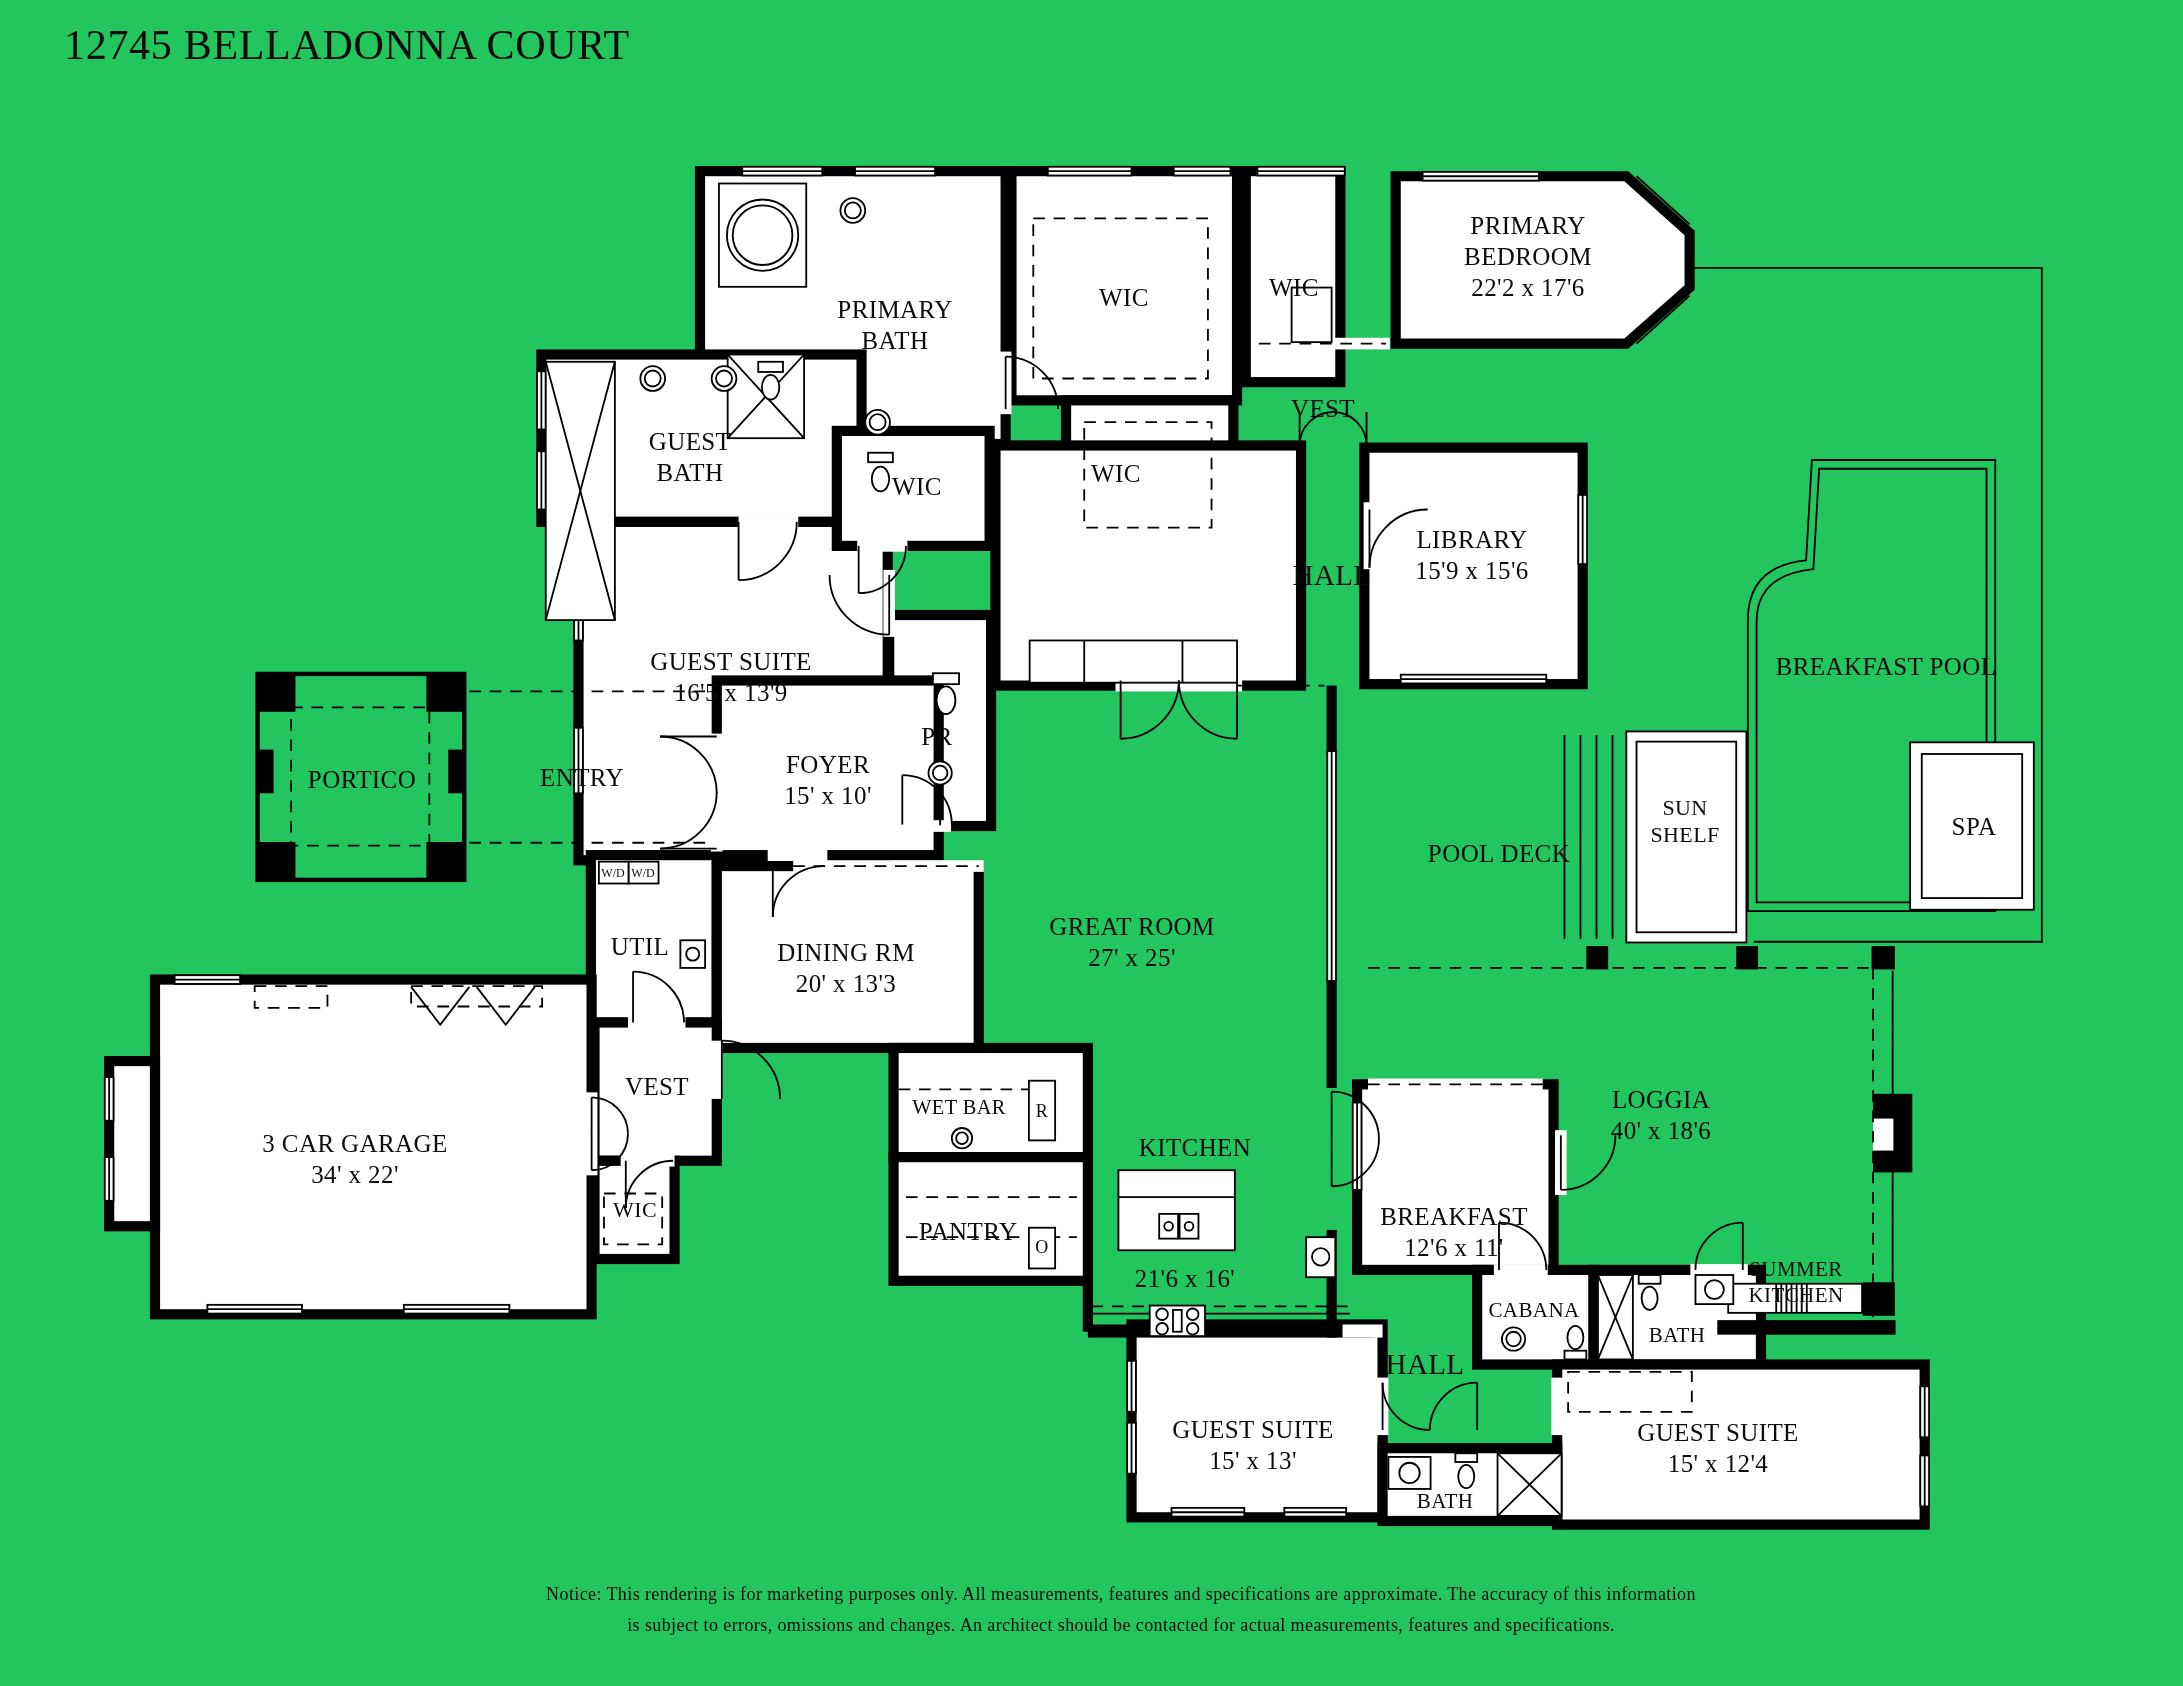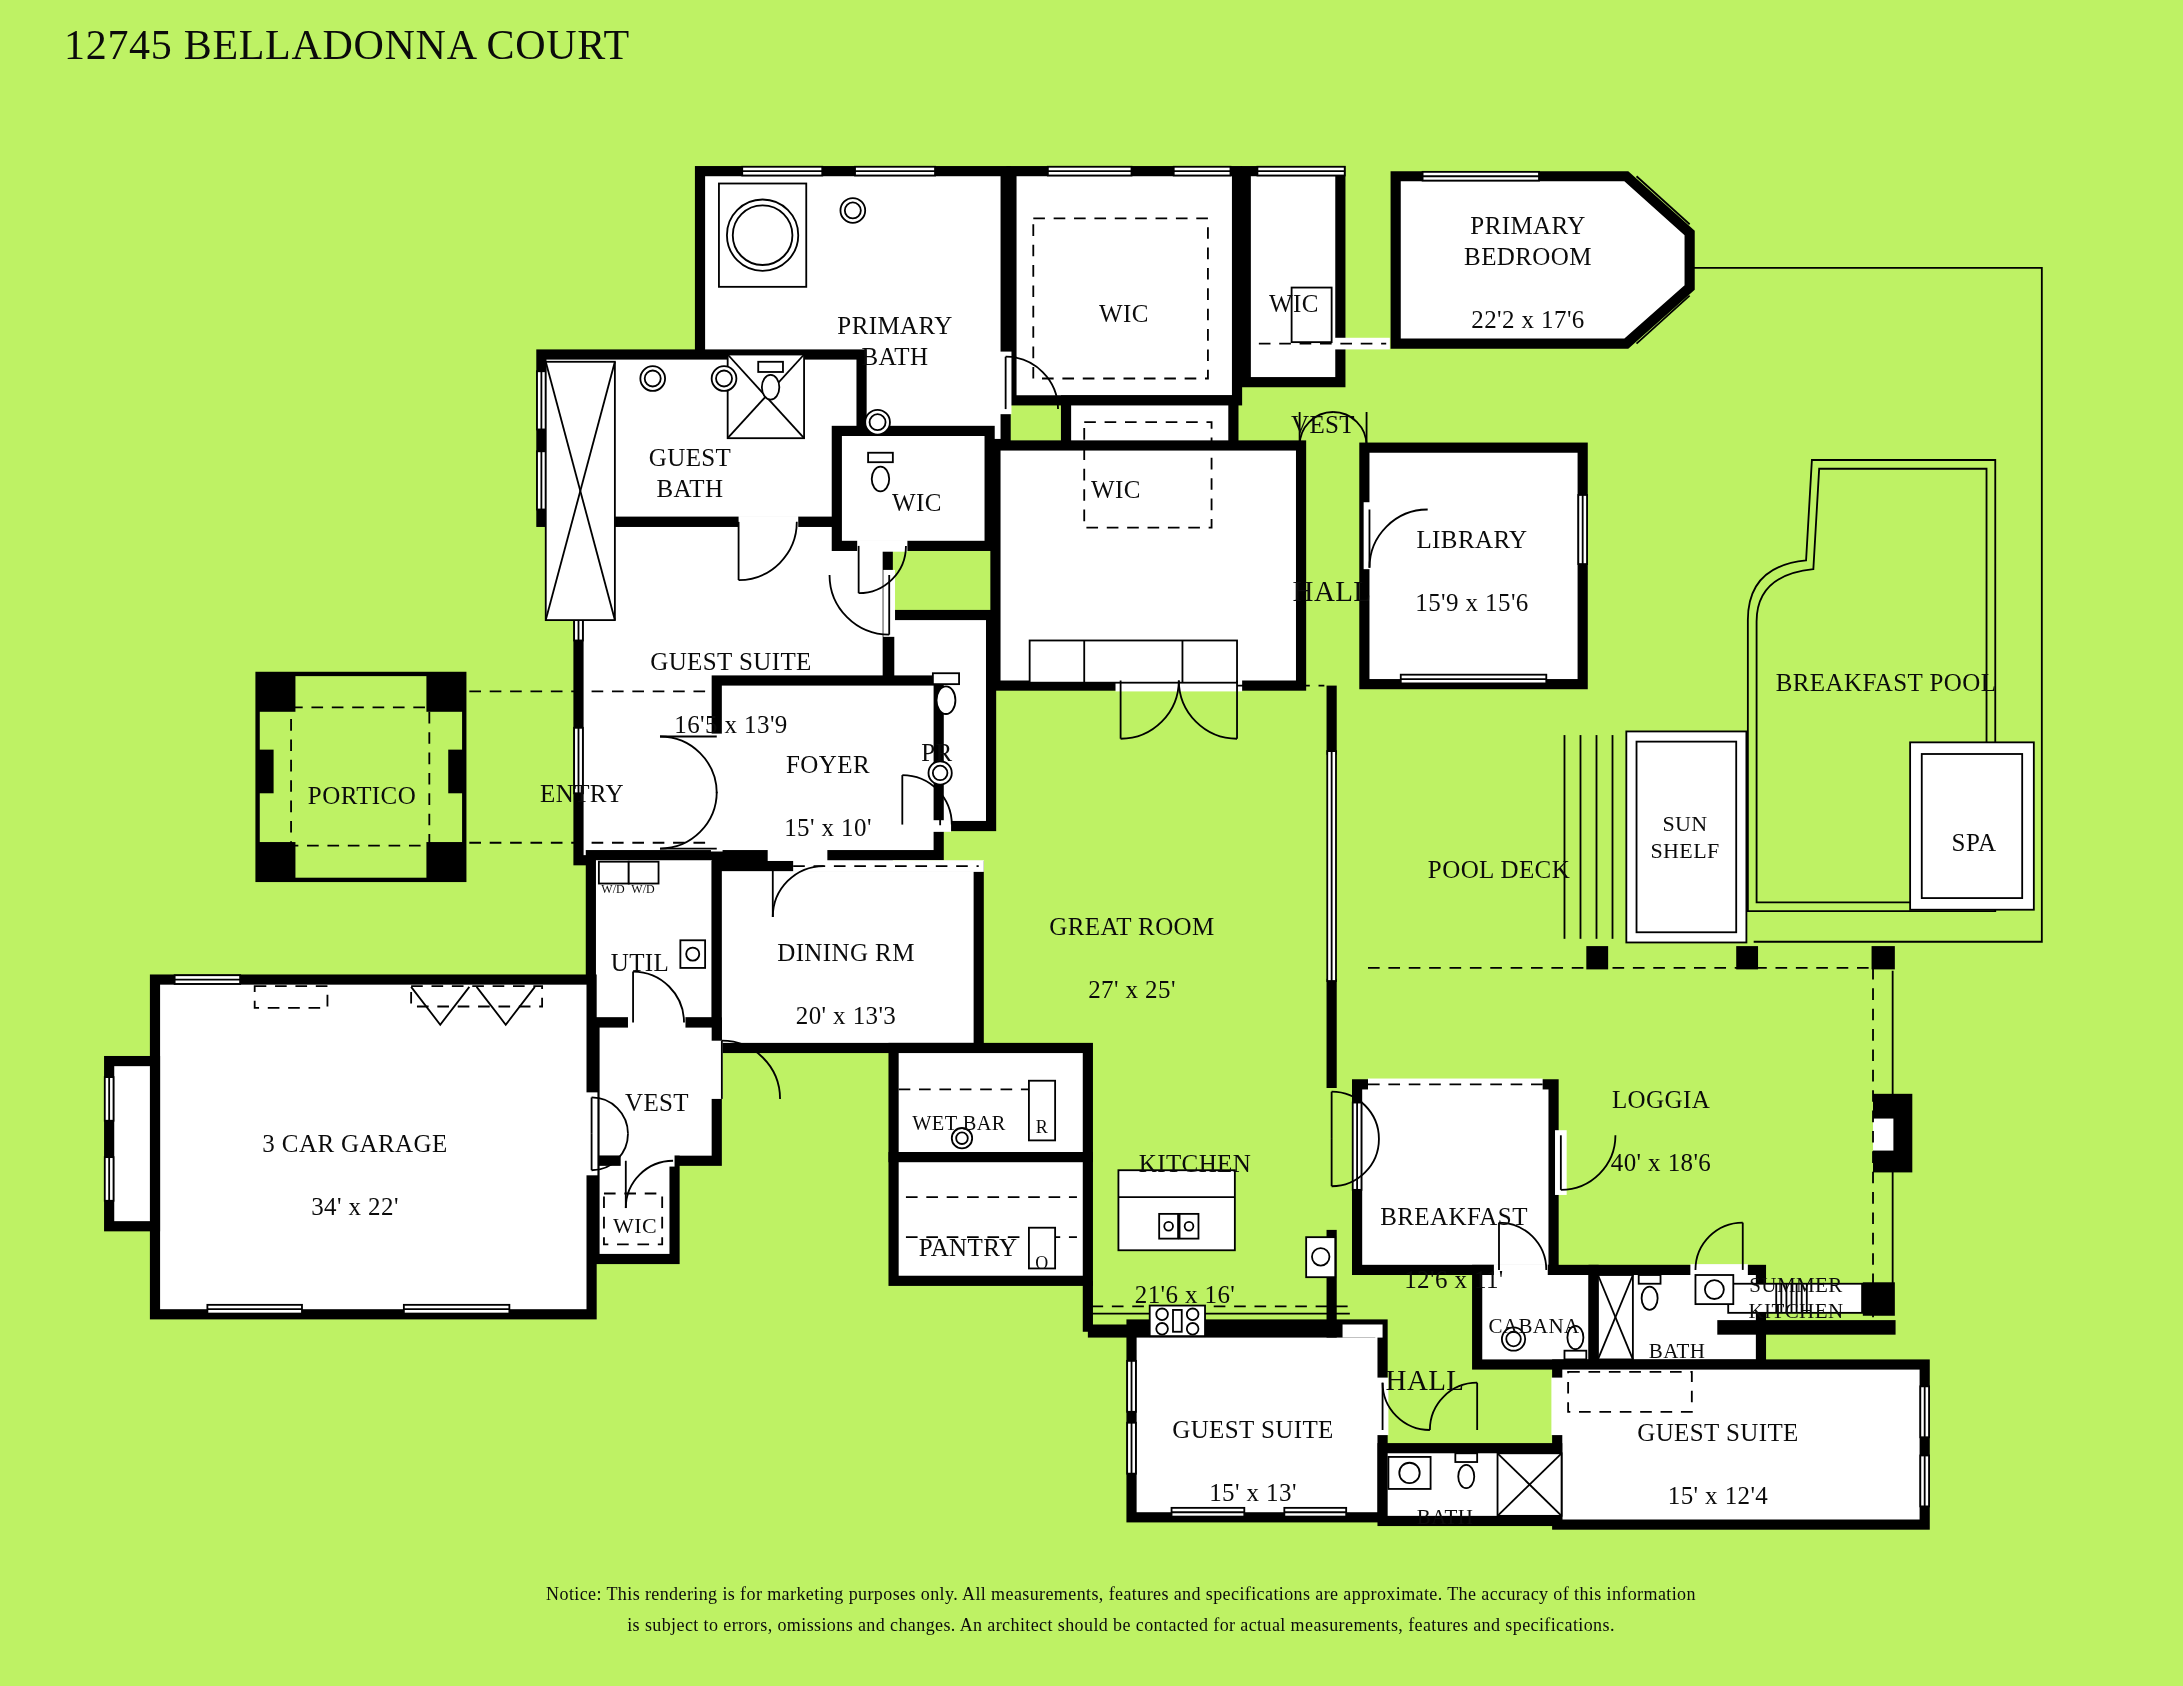--- a/index.html
+++ b/index.html
@@ -1,21 +1,21 @@
 <!DOCTYPE html>
 <html style="font-size:11.6px"><head>
 <meta charset="utf-8">
 <style>
   html,body{margin:0;padding:0;background:#fff;}
-  #page{position:relative;width:2183px;height:1687px;background:#bef264;overflow:hidden;
+  #page{position:relative;width:2183px;height:1687px;background:#22c55e;overflow:hidden;
         font-family:"Liberation Serif","DejaVu Serif",serif;color:#0b0b0b;}
   #plan-svg{position:absolute;left:0;top:0;}
   .lbl{position:absolute;transform:translate(-50%,-50%);text-align:center;
        font-size:25px;line-height:1.24;letter-spacing:0.4px;white-space:pre-line;color:#0b0b0b;}
-  .lbl span{display:block;margin-top:32px;}
+  .lbl span{display:block;}
   .s32{font-size:29px}.s30{font-size:22px}.s29{font-size:21px}.s28{font-size:20.4px}
   .s25{font-size:18px}.s19{font-size:12px;letter-spacing:0}
   #title{position:absolute;left:64px;top:19px;font-size:42px;letter-spacing:0.7px;transform:none;text-align:left;}
   #notice{position:absolute;left:539px;top:1579px;width:1164px;text-align:center;
           font-size:18px;line-height:1.72;white-space:pre-line;transform:none;}
 </style>
 </head>
 <body>
 
 <div id="page">

